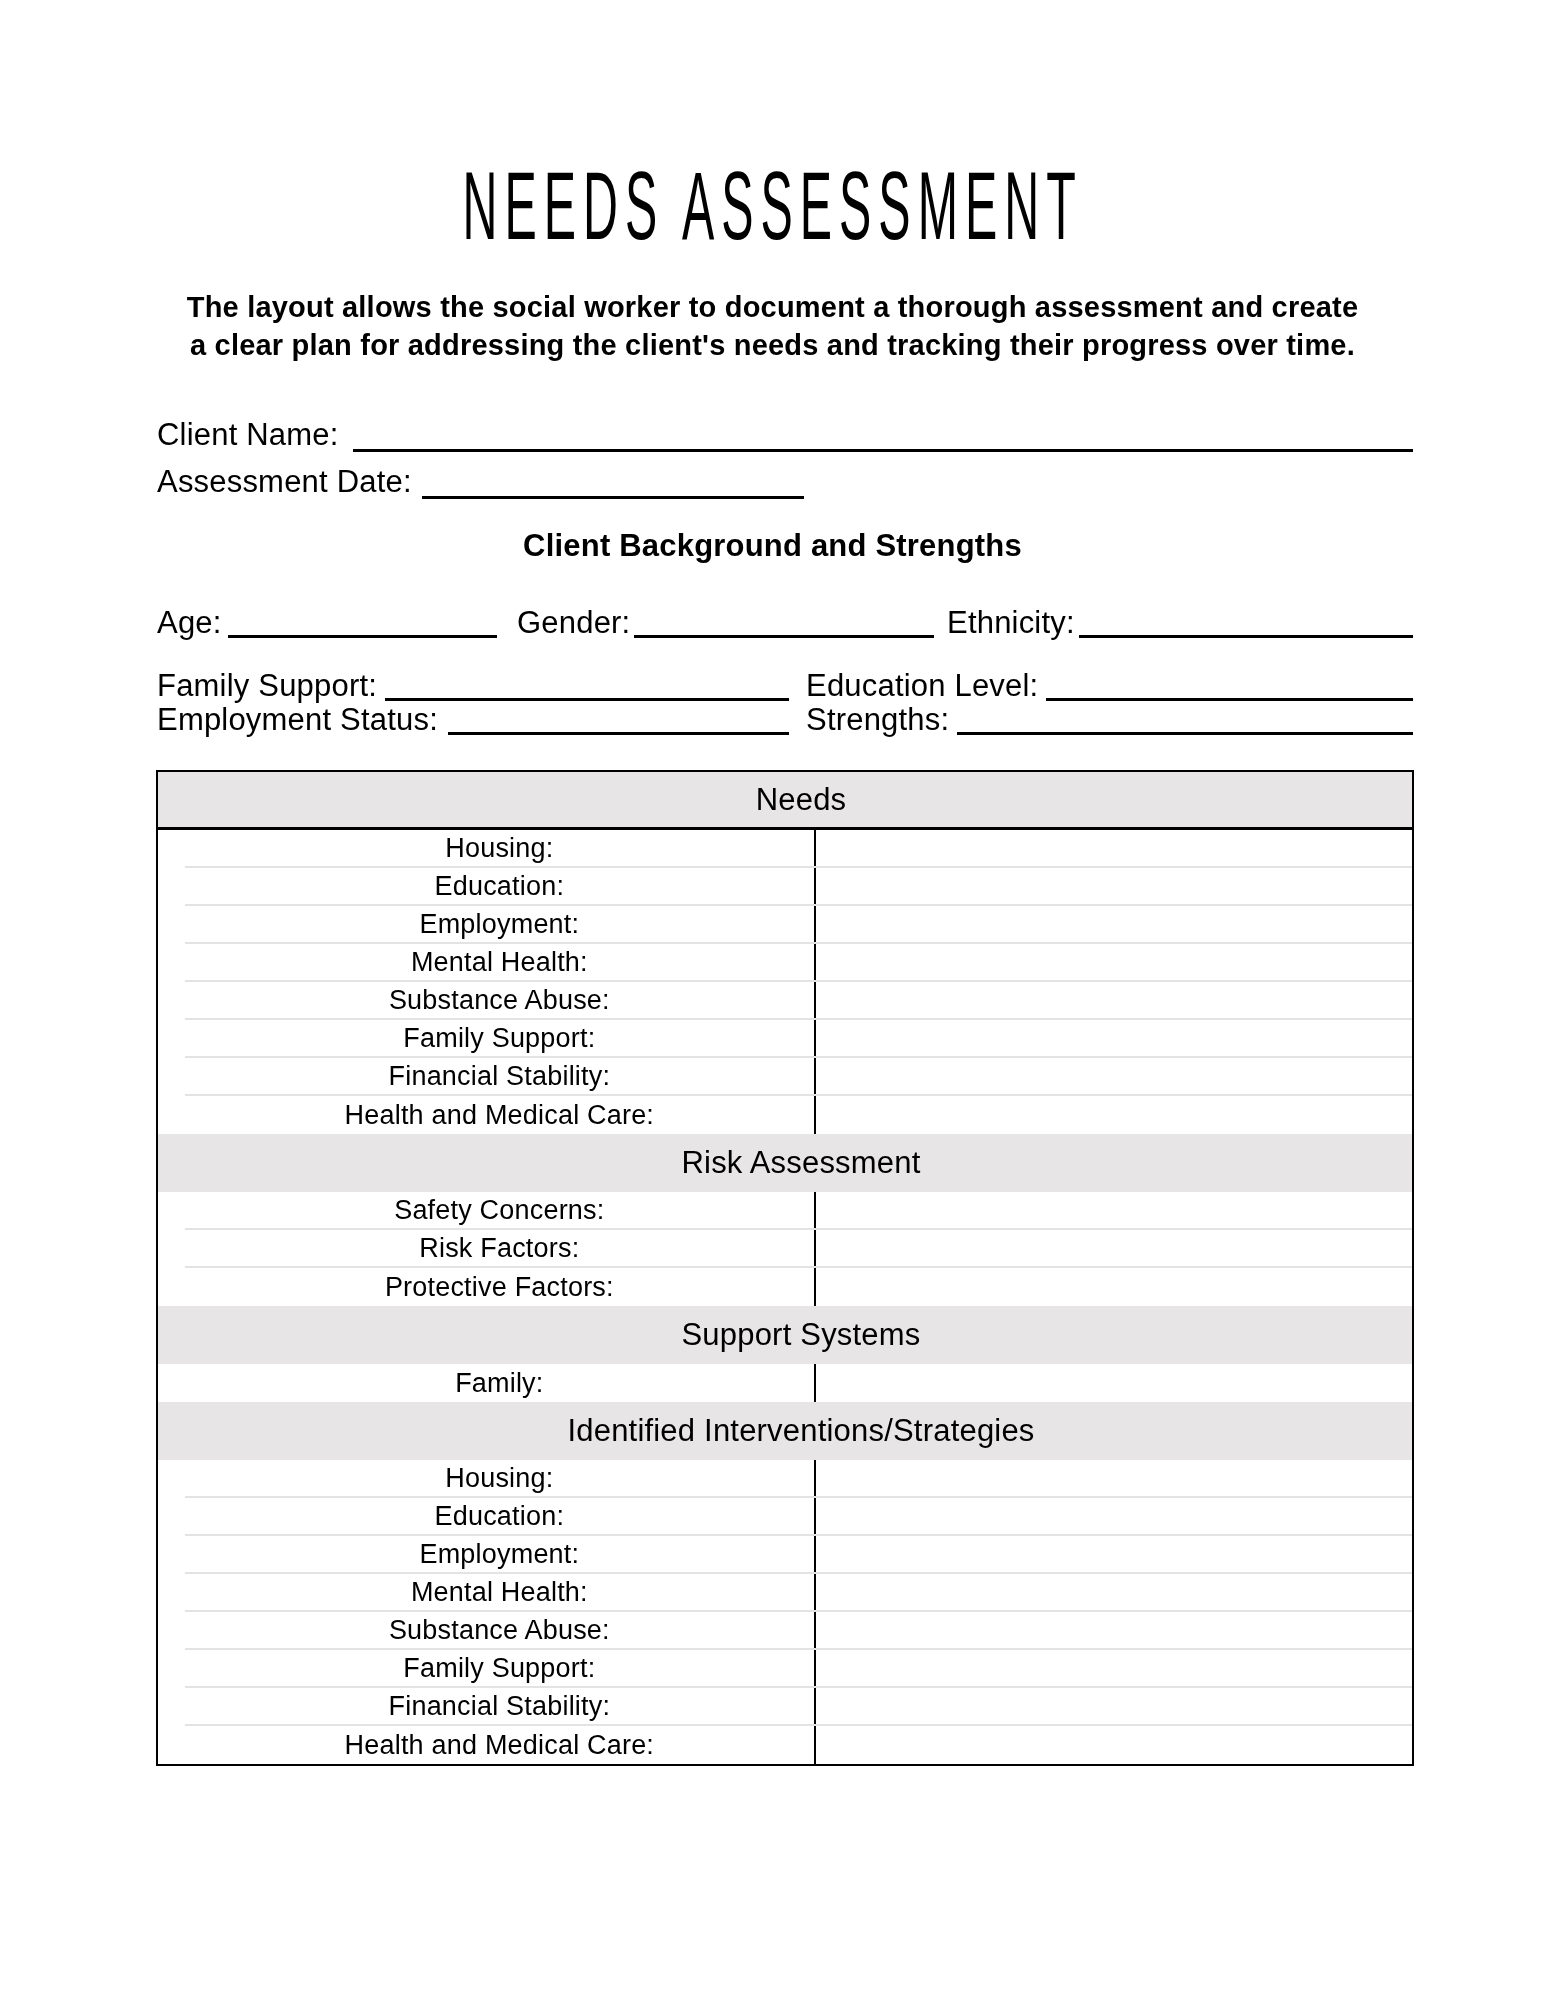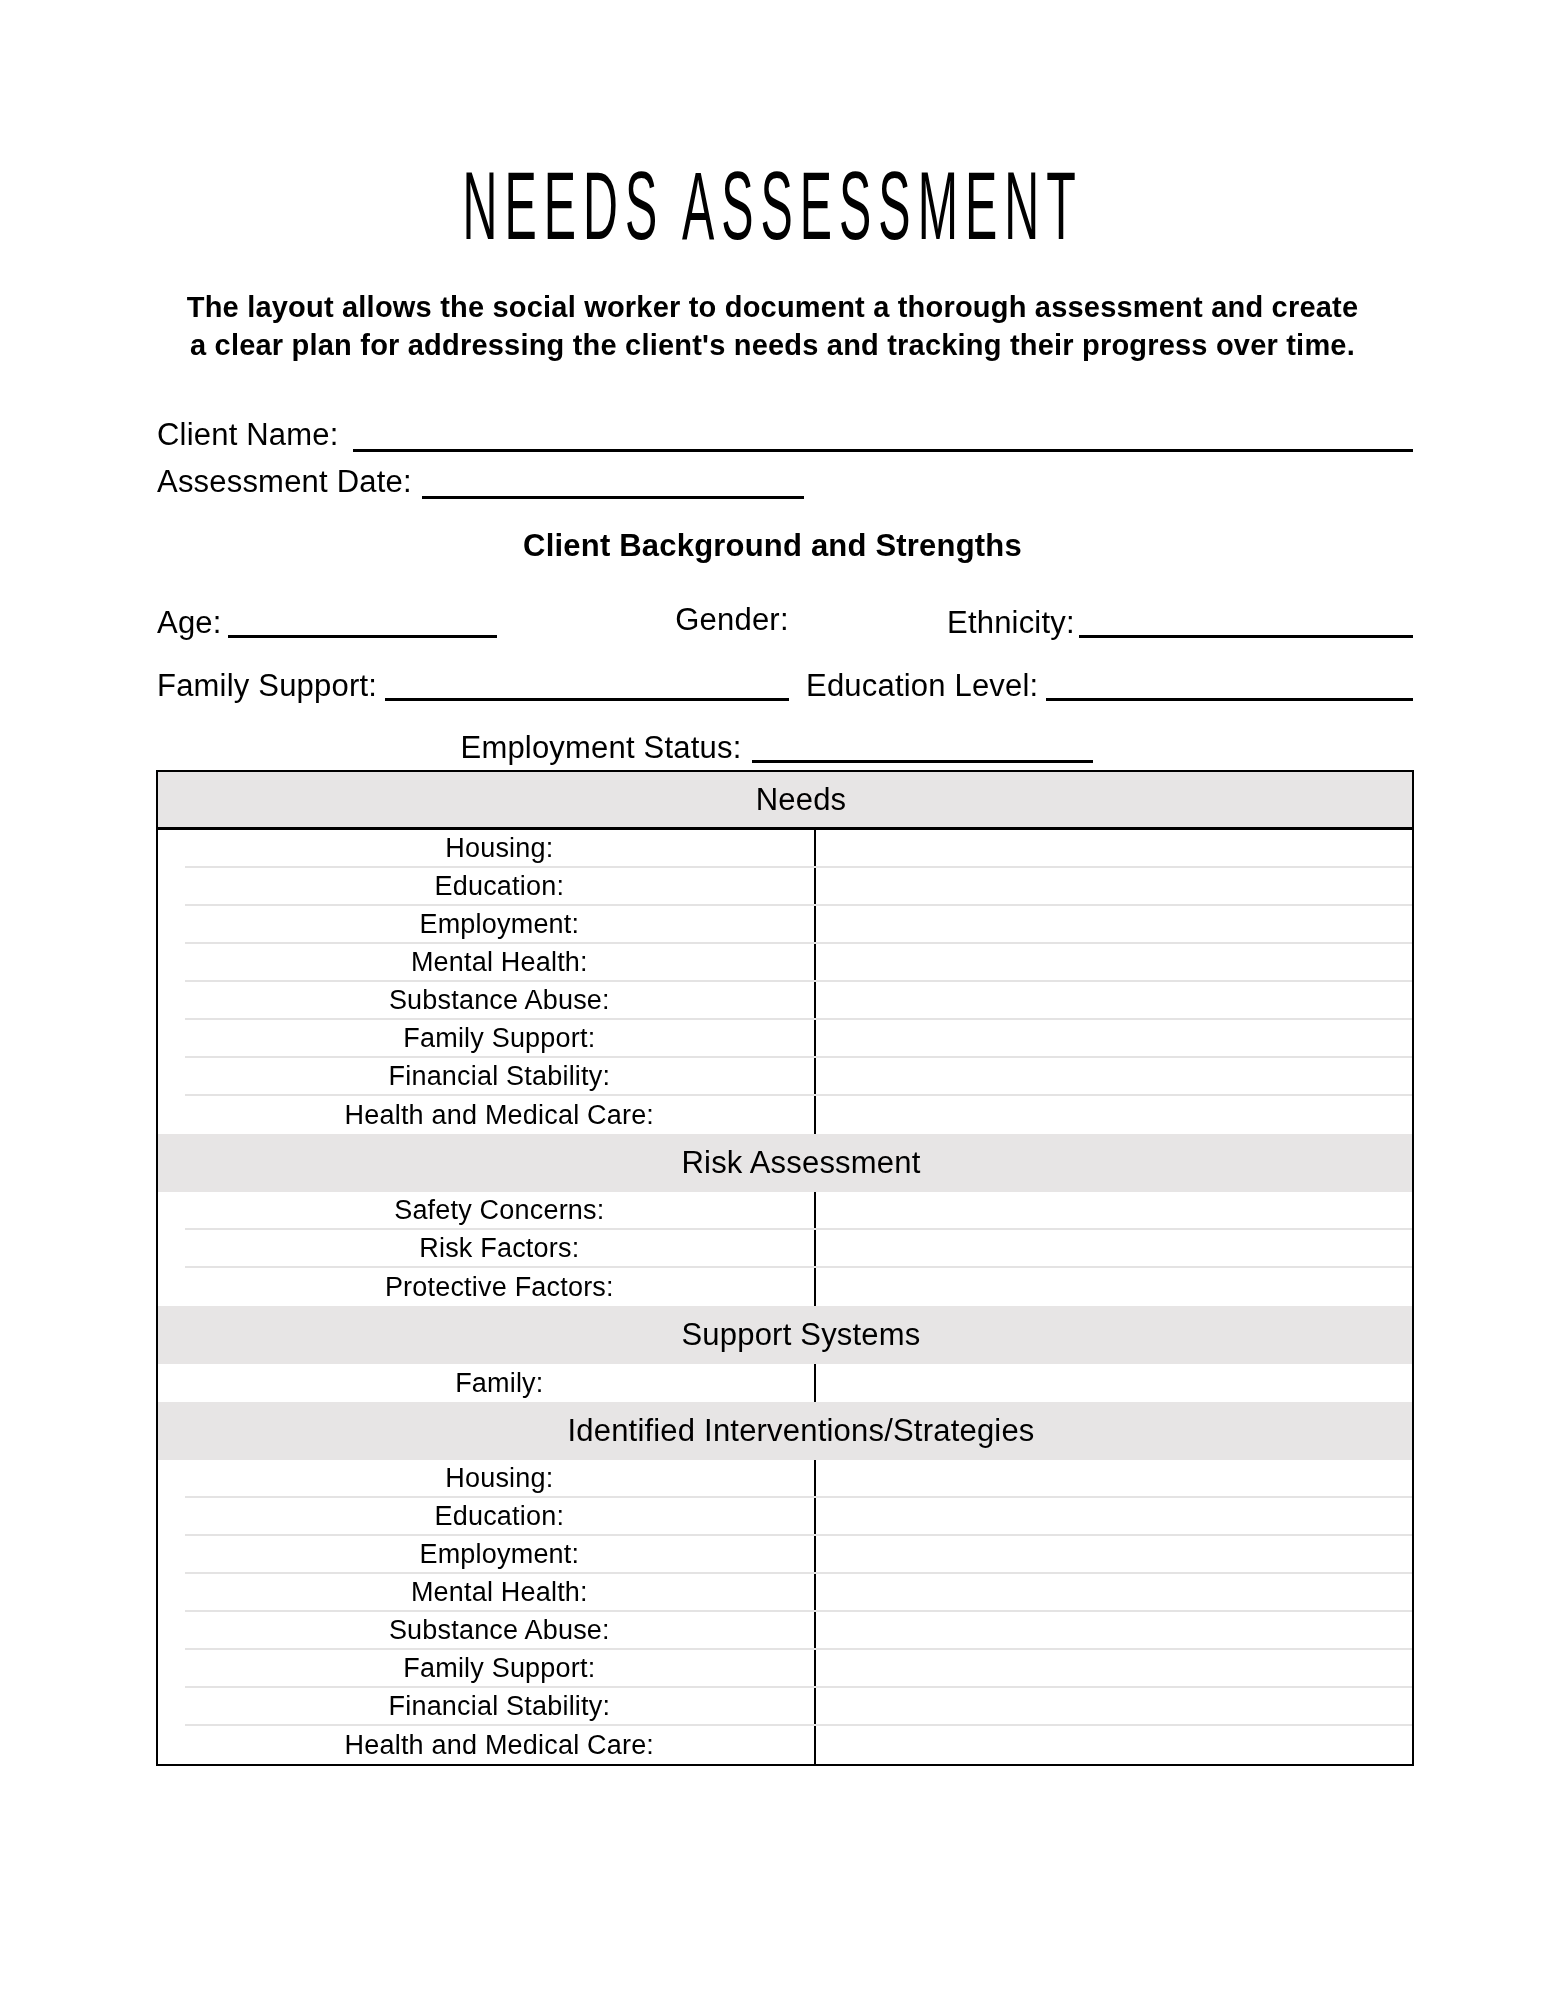--- a/index.html
+++ b/index.html
@@ -44,21 +44,21 @@
     border-bottom:3px solid #000;
     height:0; margin-bottom:3px;
   }
   .grow { flex:1; }
   .fgroup { display:flex; align-items:center; }
 
   #client-name-row     { top:415px; height:40px; }
   #assessment-date-row { top:462px; height:40px; }
   #demo-row-1 { top:605px; height:36px; }
   #demo-row-2 { top:668px; height:36px; }
-  #demo-row-3 { top:730px; height:36px;flex-direction:column; }
+  #demo-row-3 { top:702px; height:36px; }
 
   .section-heading {
     position:absolute; top:528px; left:0; width:100%;
     text-align:center; font-size:31px; font-weight:700; letter-spacing:0.2px;
   }
 
   
   .needs-table {
     position:absolute; left:156px; top:770px; width:1258px;
     border:2px solid #000; box-sizing:border-box;
@@ -105,21 +105,21 @@
   <span class="fill-line" style="width:382px; margin-left:10px;"></span>
 </div>
 
 <div class="section-heading">Client Background and Strengths</div>
 
 <div class="field-row" id="demo-row-1">
   <div class="fgroup" style="width:360px;">
     <span class="lbl">Age:</span>
     <span class="fill-line grow" style="margin-left:6px; margin-right:20px;"></span>
   </div>
-  <div class="fgroup" style="width:430px;flex-direction:column;">
+  <div class="fgroup" style="width:430px;">
     <span class="lbl">Gender:</span>
     <span class="fill-line grow" style="margin-left:4px; margin-right:13px;"></span>
   </div>
   <div class="fgroup grow">
     <span class="lbl">Ethnicity:</span>
     <span class="fill-line grow" style="margin-left:4px;"></span>
   </div>
 </div>
 
 <div class="field-row" id="demo-row-2">

